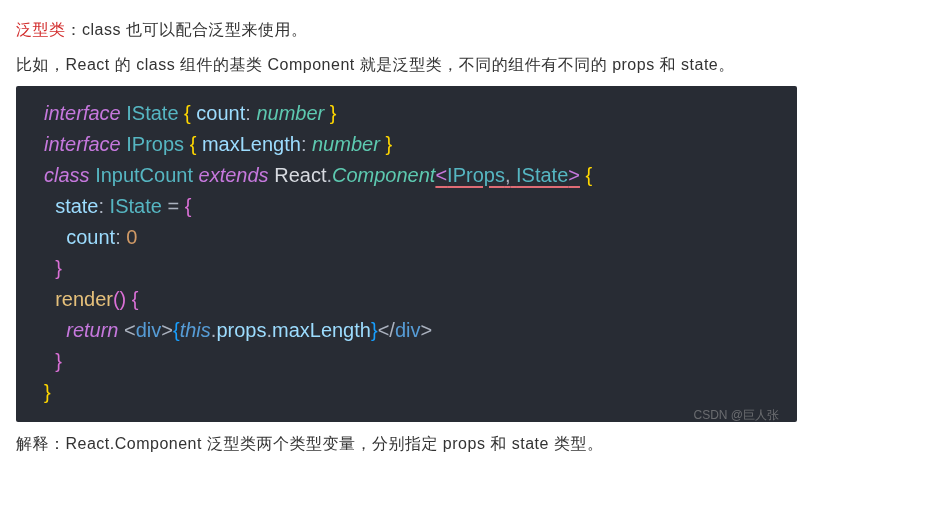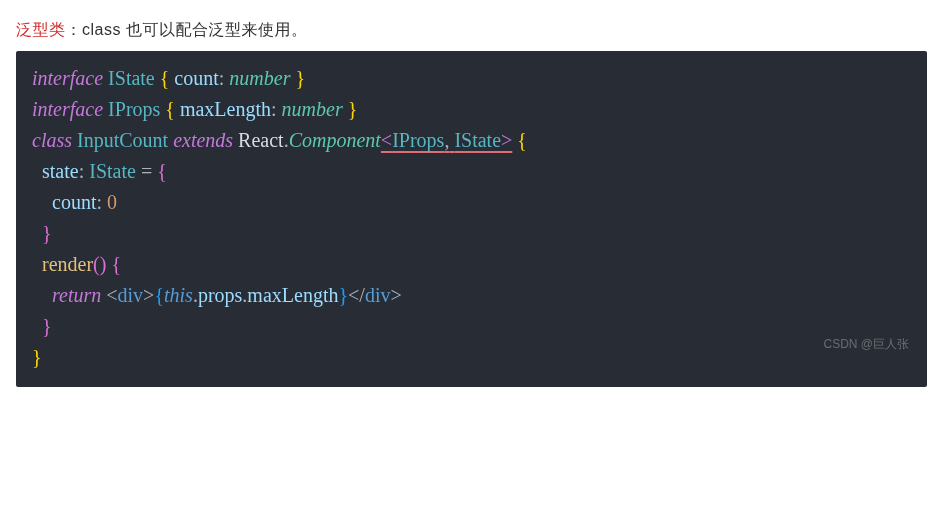--- a/index.html
+++ b/index.html
@@ -16,24 +16,24 @@
     line-height: 1.8;
     margin: 4px 0 6px 0;
     letter-spacing: 0.5px;
   }
   .red {
     color: #d22c2c;
   }
   .code-block {
     background: #282c34;
     color: #abb2bf;
-    font-family: Liberation Serif, serif;
+    font-family: Liberation Sans, sans-serif;
     font-size: 20px;
     line-height: 1.55;
-    padding: 12px 16px 14px 16px;
+    padding: 12px 16px 14px 28px;
     margin: 4px 0 8px 0;
     border-radius: 2px;
     position: relative;
     white-space: pre;
   }
   .kw-purple { color: #c678dd; font-style: italic; }
   .fn-teal   { color: #56b6c2; }
   .type-teal { color: #5dc9b0; font-style: italic; }
   .ident     { color: #e5c07b; }
   .ident-plain { color: #d7dae0; }
@@ -55,39 +55,41 @@
   .watermark {
     position: absolute;
     right: 18px;
     bottom: 34px;
     font-size: 12px;
     color: rgba(160,160,160,0.55);
     font-family: Arial, sans-serif;
     pointer-events: none;
     margin-left: 6px;
   }
-  .wrap { position: relative; width: 911px; }
+  .wrap { position: relative; width: 781px; }
 </style>
 </head>
 <body>
 
 <div class="wrap">
 
 <p class="para">
   <span class="red">泛型类</span><span>：class 也可以配合泛型来使用。</span>
 </p>
 
+<p class="para">比如，React 的 class 组件的基类 Component 就是泛型类，不同的组件有不同的 props 和 state。</p>
 
 <div class="code-block"><span class="kw-purple">interface</span> <span class="fn-teal">IState</span> <span class="brace">{</span> <span class="prop">count</span><span class="op">:</span> <span class="type-teal">number</span> <span class="brace">}</span>
 <span class="kw-purple">interface</span> <span class="fn-teal">IProps</span> <span class="brace">{</span> <span class="prop">maxLength</span><span class="op">:</span> <span class="type-teal">number</span> <span class="brace">}</span>
 <span class="kw-purple">class</span> <span class="fn-teal">InputCount</span> <span class="kw-purple">extends</span> <span class="ident-plain">React</span><span class="op">.</span><span class="type-teal">Component</span><span class="underline-red"><span class="angle">&lt;</span><span class="fn-teal">IProps</span><span class="op">,</span> <span class="fn-teal">IState</span><span class="angle">&gt;</span></span> <span class="brace">{</span>
 <span>  </span><span class="prop">state</span><span class="op">:</span> <span class="fn-teal">IState</span> <span class="op">=</span> <span class="brace2">{</span>
 <span>    </span><span class="prop">count</span><span class="op">:</span> <span class="num">0</span>
 <span>  </span><span class="brace2">}</span>
 <span>  </span><span class="ident">render</span><span class="brace2">()</span> <span class="brace2">{</span>
 <span>    </span><span class="kw-purple">return</span> <span class="op">&lt;</span><span class="tag">div</span><span class="op">&gt;</span><span class="brace3">{</span><span class="this">this</span><span class="op">.</span><span class="prop">props</span><span class="op">.</span><span class="prop">maxLength</span><span class="brace3">}</span><span class="op">&lt;/</span><span class="tag">div</span><span class="op">&gt;</span>
 <span>  </span><span class="brace2">}</span>
 <span class="brace">}</span></div>
 
+<p class="para">解释：React.Component 泛型类两个类型变量，分别指定 props 和 state 类型。</p>
 
 <div class="watermark">CSDN @巨人张</div>
 
 </div>
 
 </body></html>

